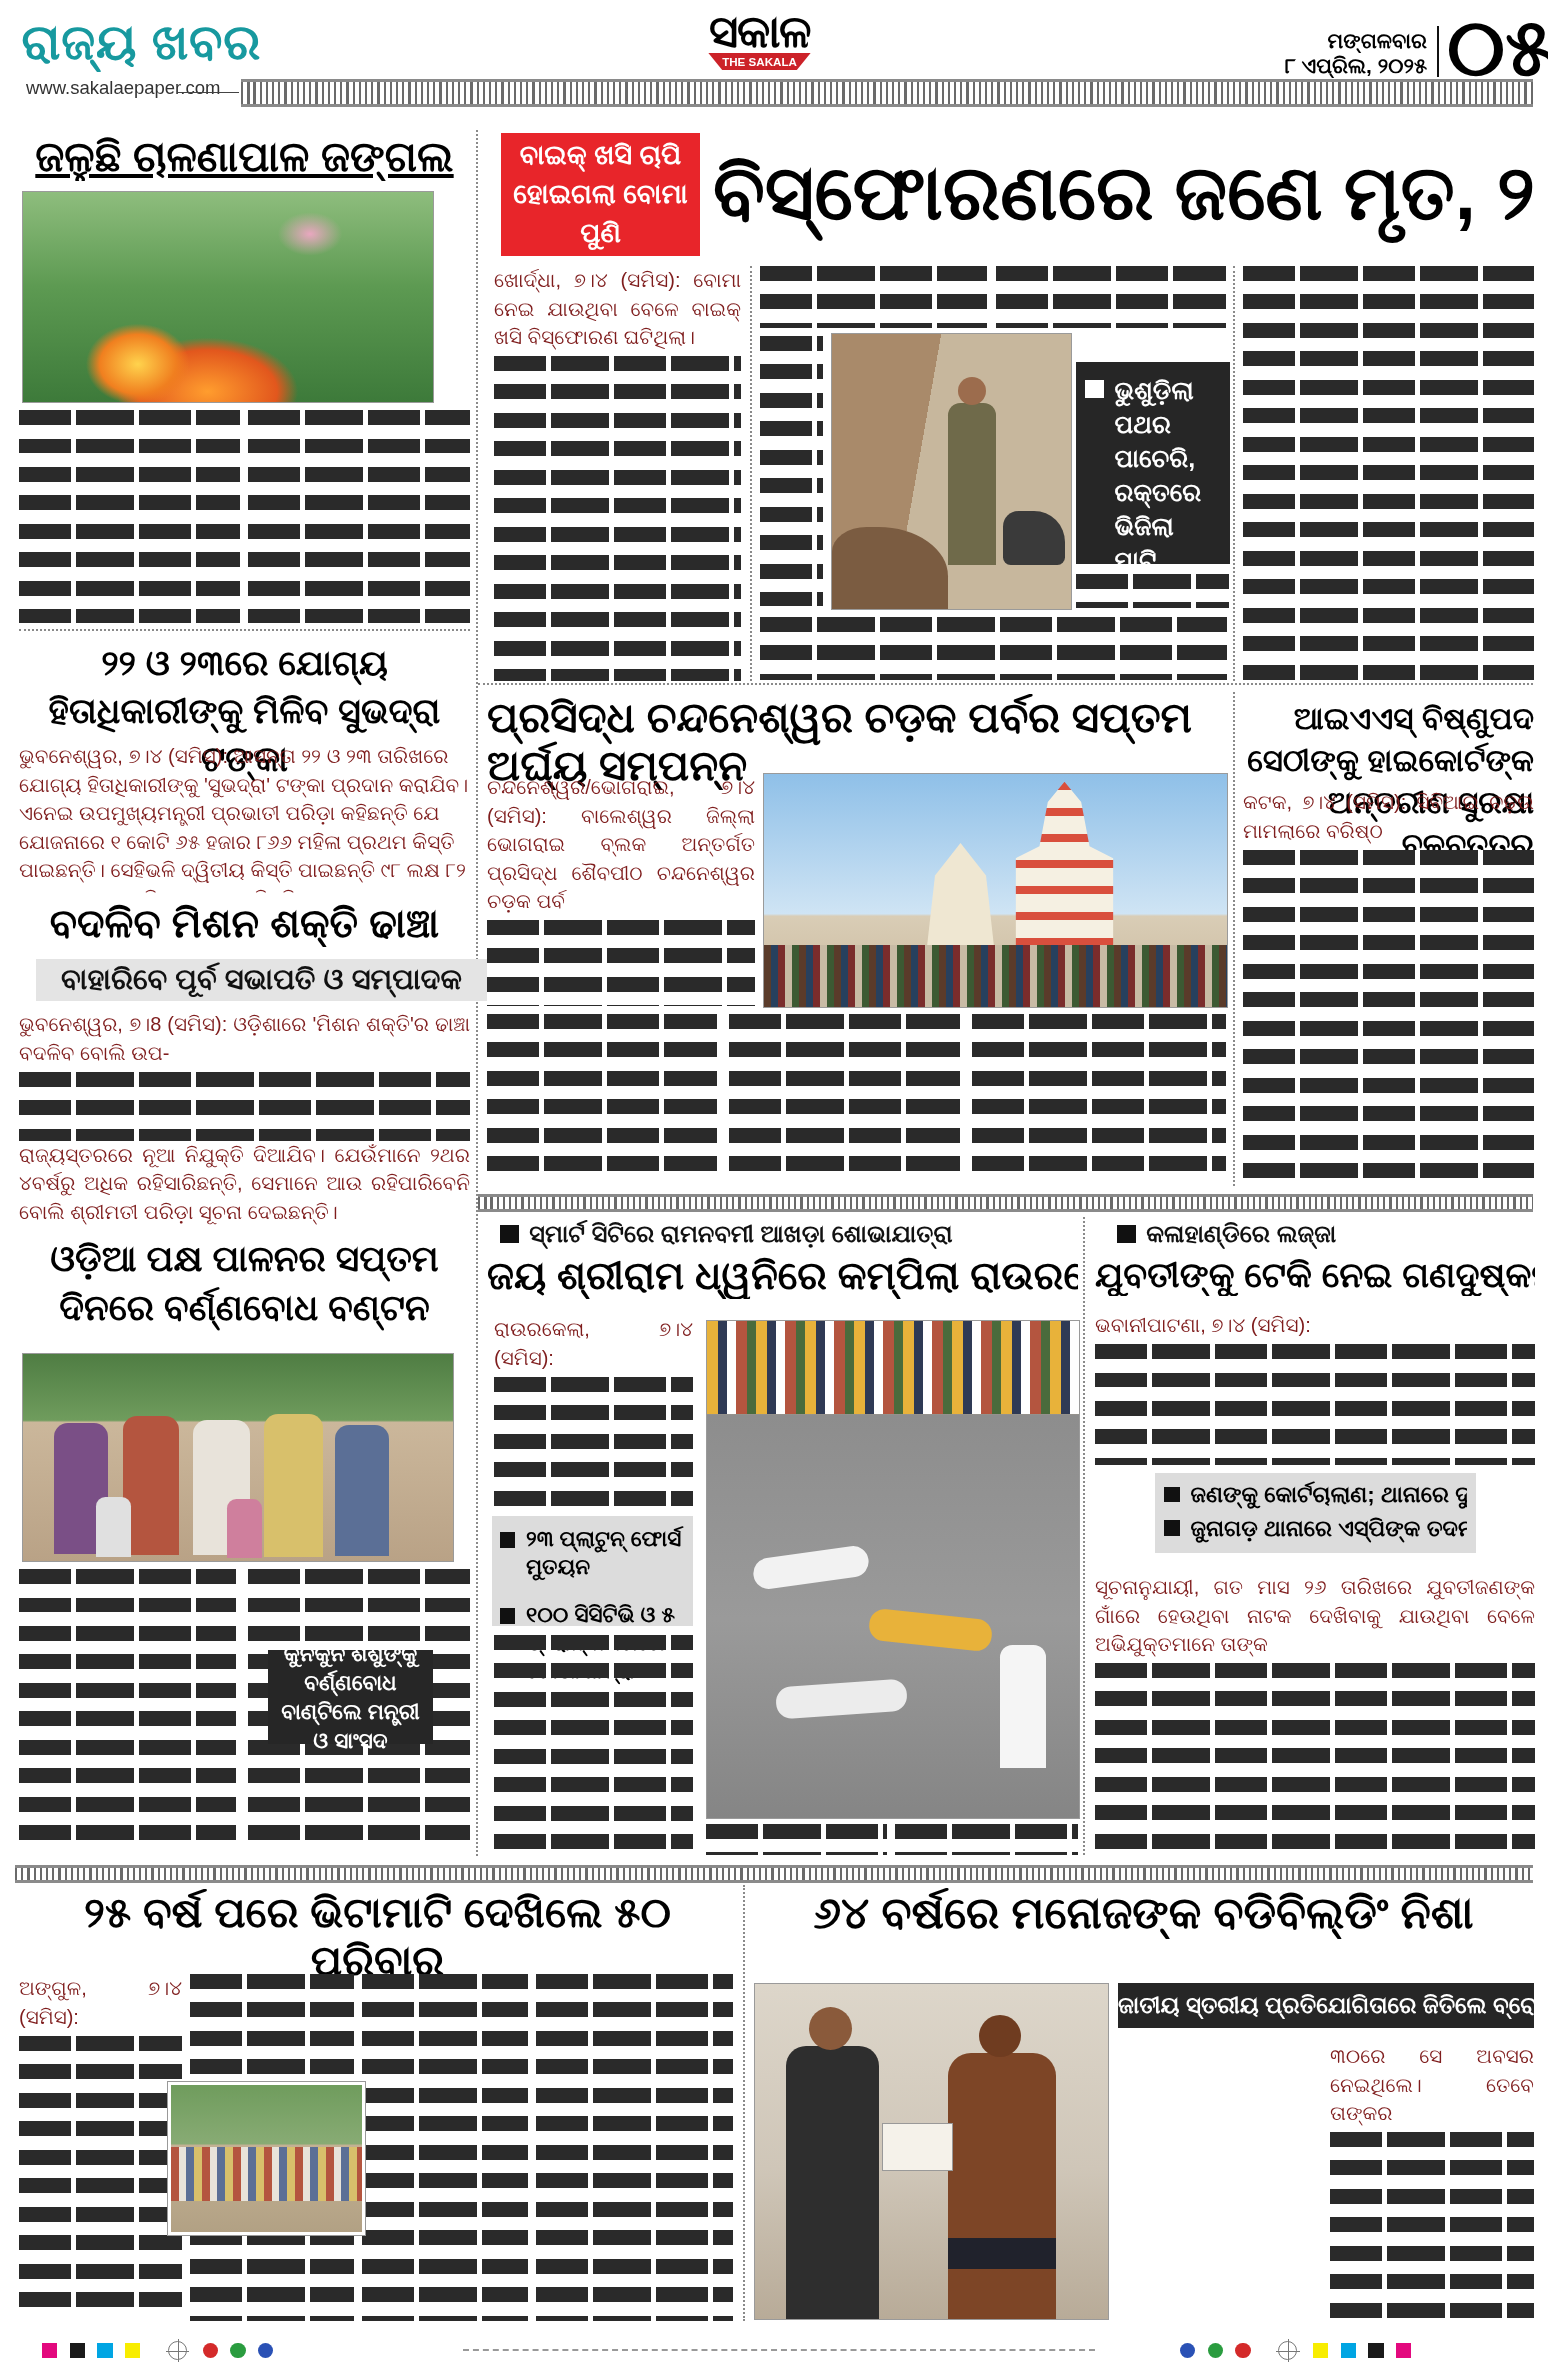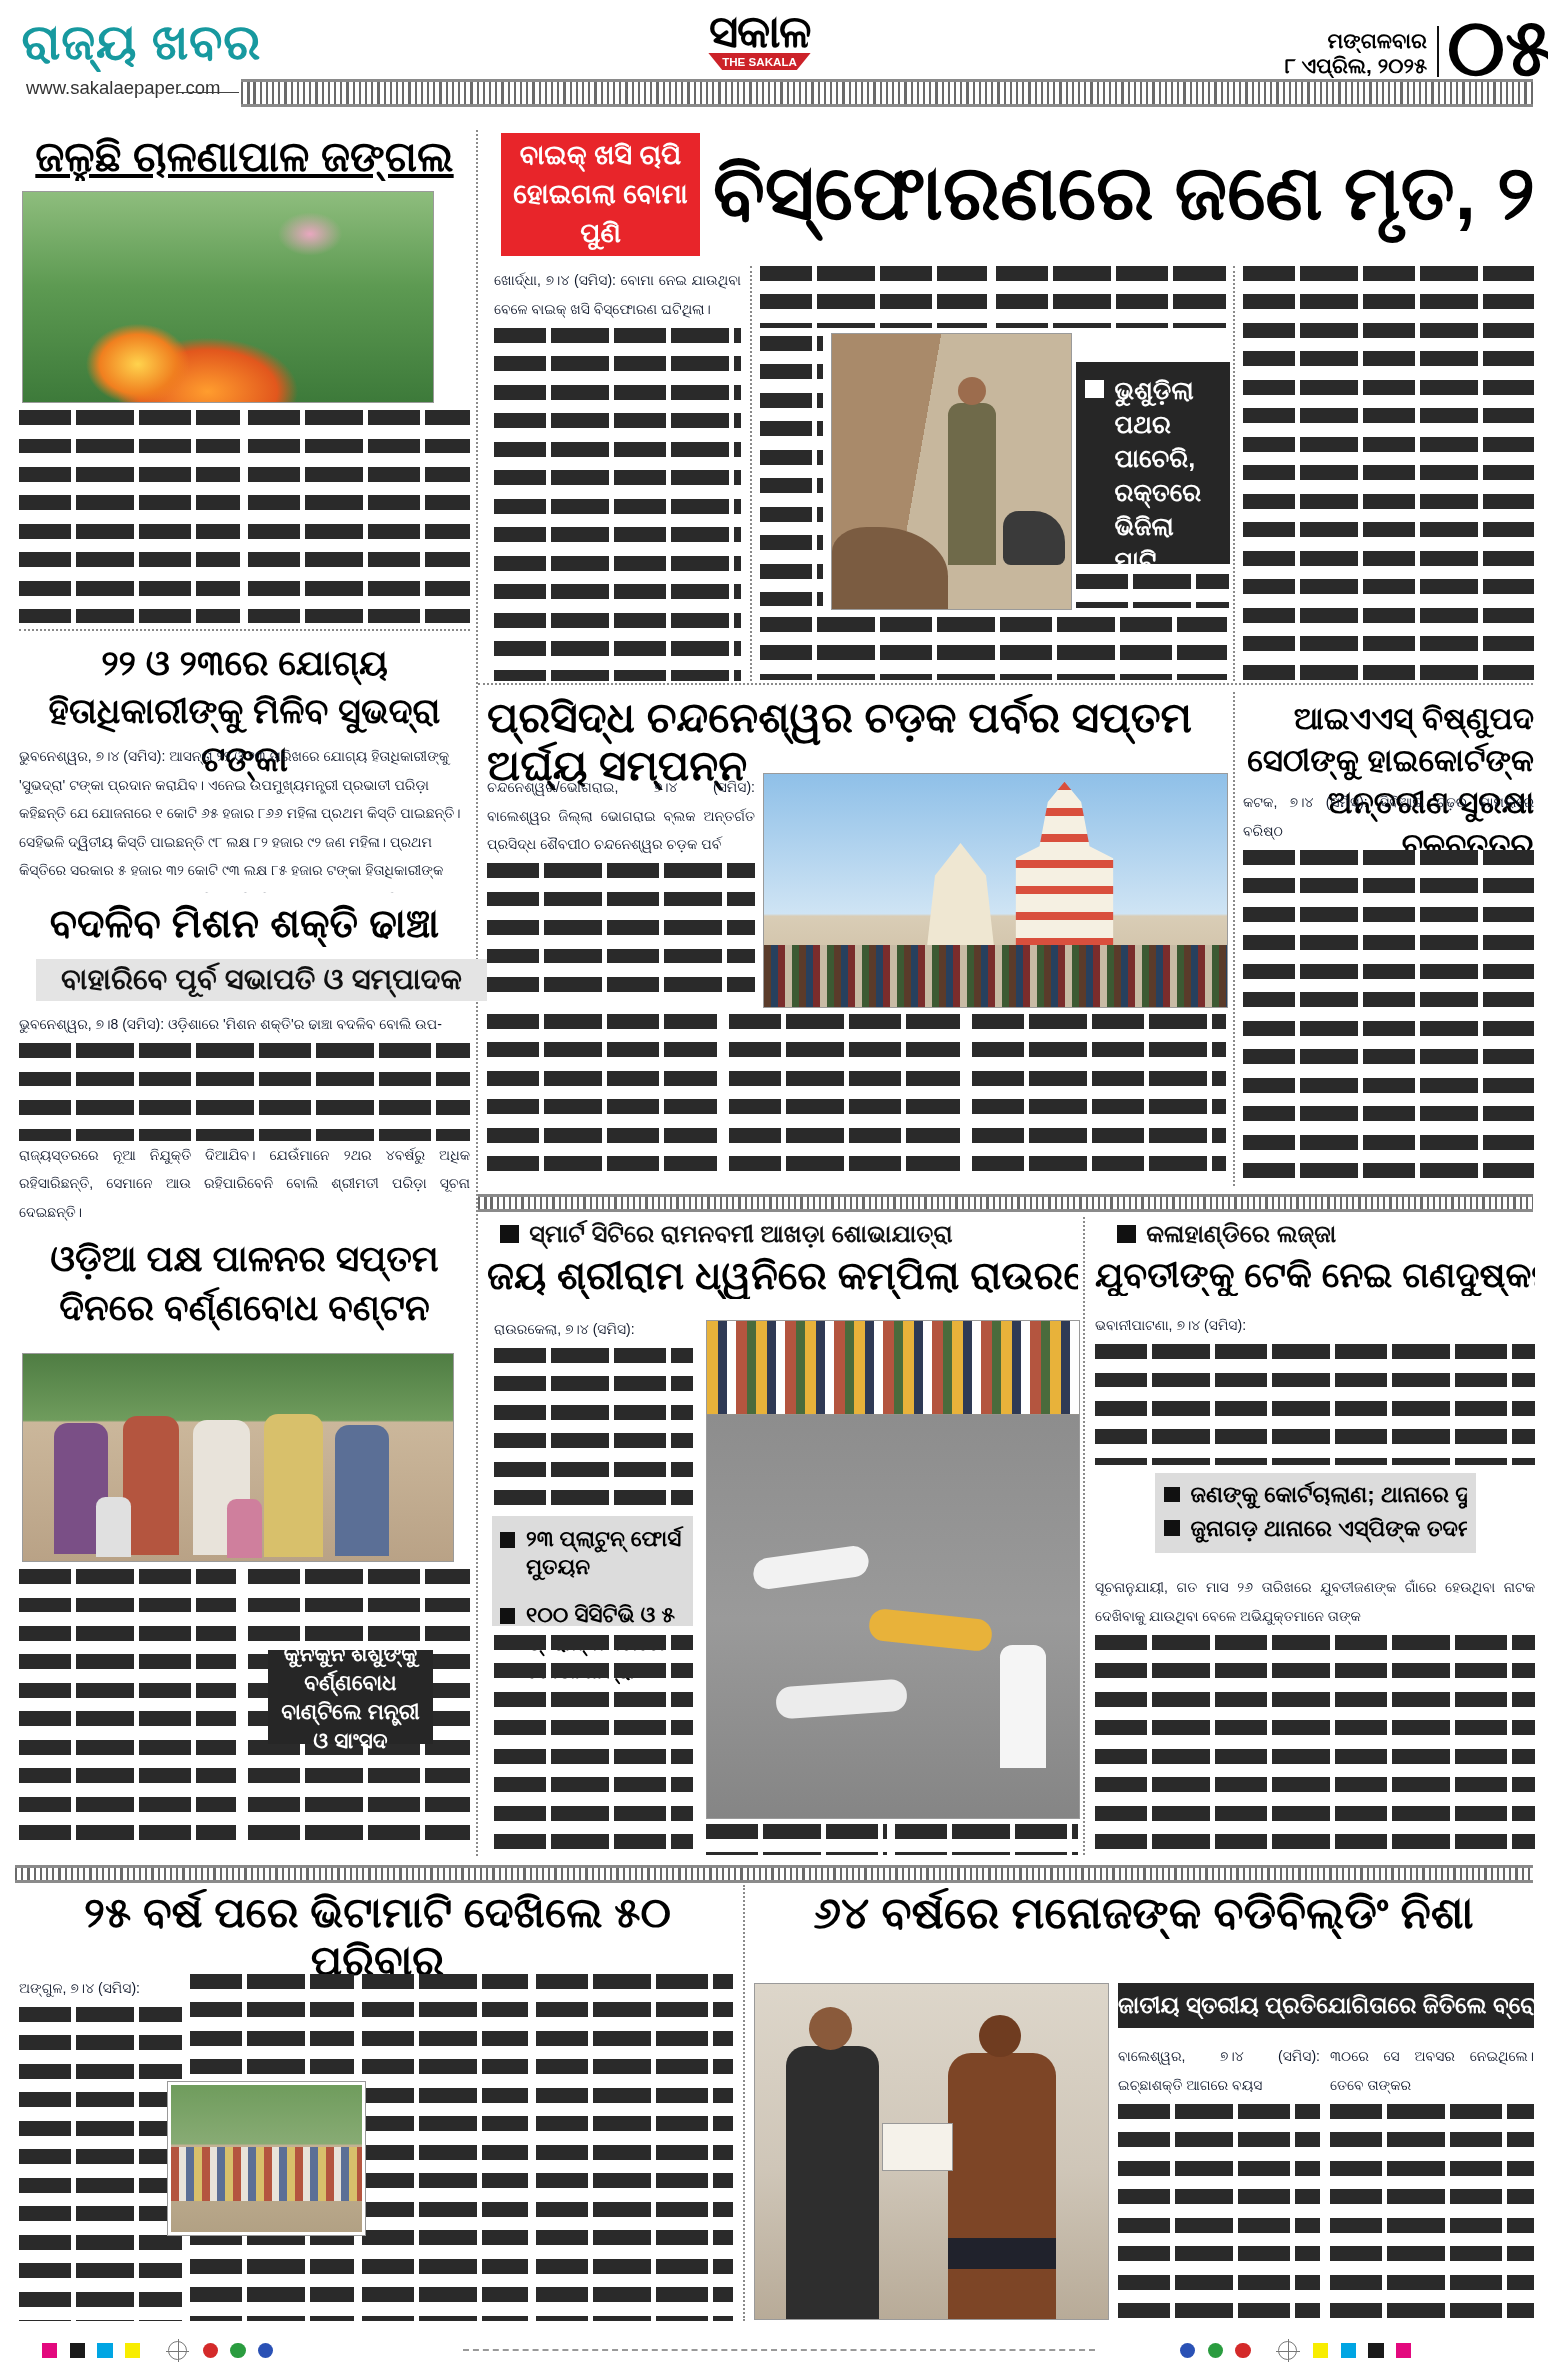--- a/index.html
+++ b/index.html
@@ -5,21 +5,21 @@
   html,body{margin:0;padding:0;background:#e8e8e8;}
   #paper{position:relative;width:1548px;height:2377px;background:#ffffff;
          font-family:"Liberation Sans","DejaVu Sans",sans-serif;color:#111;overflow:hidden;}
   .abs{position:absolute;}
   .hl{font-weight:bold;color:#000;overflow:hidden;}
   .center{text-align:center;}
   
   .greek{background-image:
      repeating-linear-gradient(90deg, transparent 0 52px, #fff 52px 57px, transparent 57px 115px, #fff 115px 120px),
      repeating-linear-gradient(180deg, #2a2a2a 0 14.7px, transparent 14.7px 28.5px);}
-  .lead{font-size:14px;line-height:28.5px;text-align:justify;color:#0f172a;}
+  .lead{font-size:20px;line-height:28.5px;text-align:justify;color:#7f1d1d;}
   .leadcol{display:flex;flex-direction:column;}
   .leadcol .fill{flex:1;margin-top:4.6px;}
   .hatch{background:repeating-linear-gradient(90deg,#6a6a6a 0 2.3px,#ffffff 2.3px 6.2px);
          border-top:3.1px solid #8a8a8a;border-bottom:3.1px solid #8a8a8a;}
   .hdot{border-top:2.3px dotted #8a8a8a;height:0;}
   .vdot{border-left:2.3px dotted #8a8a8a;width:0;}
   .photo{border:0.8px solid #9a9a9a;overflow:hidden;}
   .redbox{background:#e8252a;color:#fff;font-weight:bold;display:flex;align-items:center;justify-content:center;text-align:center;}
   .blackbox{background:#262626;color:#fff;}
   .graybox{background:#dcdcdc;color:#000;}
@@ -248,24 +248,20 @@
     <div class="abs" style="left:31px;top:62px;width:93px;height:274px;background:#2e2e2e;border-radius:20px 20px 0 0;"></div>
     <div class="abs" style="left:54px;top:23px;width:43px;height:43px;background:#8a5a3b;border-radius:50%;"></div>
     <div class="abs" style="left:193px;top:69px;width:108px;height:266px;background:#7d4526;border-radius:23px 23px 0 0;"></div>
     <div class="abs" style="left:224px;top:31px;width:42px;height:42px;background:#6f3c20;border-radius:50%;"></div>
     <div class="abs" style="left:127px;top:139px;width:69px;height:46px;background:#f5f2ea;border:1.5px solid #999;"></div>
     <div class="abs" style="left:193px;top:254px;width:108px;height:31px;background:#20222c;"></div>
   </div>
   <div class="abs blackbox center" style="left:1118px;top:1983px;width:416px;height:45px;display:flex;align-items:center;justify-content:center;">
     <span class="hl" style="color:#fff;font-size:23px;white-space:nowrap;">ଜାତୀୟ ସ୍ତରୀୟ ପ୍ରତିଯୋଗିତାରେ ଜିତିଲେ ବ୍ରୋଞ୍ଜ୍ ପଦକ</span>
   </div>
-  <div class="abs leadcol" style="left:1118px;top:2042px;width:202px;height:278px;">
-    <div class="lead">ବାଲେଶ୍ୱର, ୭।୪ (ସମିସ): ଇଚ୍ଛାଶକ୍ତି ଆଗରେ ବୟସ</div>
-    <div class="greek fill"></div>
-  </div>
   <div class="abs leadcol" style="left:1330px;top:2042px;width:204px;height:278px;">
     <div class="lead">୩୦ରେ ସେ ଅବସର ନେଇଥିଲେ। ତେବେ ତାଙ୍କର</div>
     <div class="greek fill"></div>
   </div>
 
   <div class="abs" style="left:42px;top:2341px;display:flex;align-items:center;">
     <span class="mark" style="background:#e3097e;"></span>
     <span class="mark" style="background:#1a1a1a;"></span>
     <span class="mark" style="background:#00a5e3;"></span>
     <span class="mark" style="background:#f8ed00;"></span>

